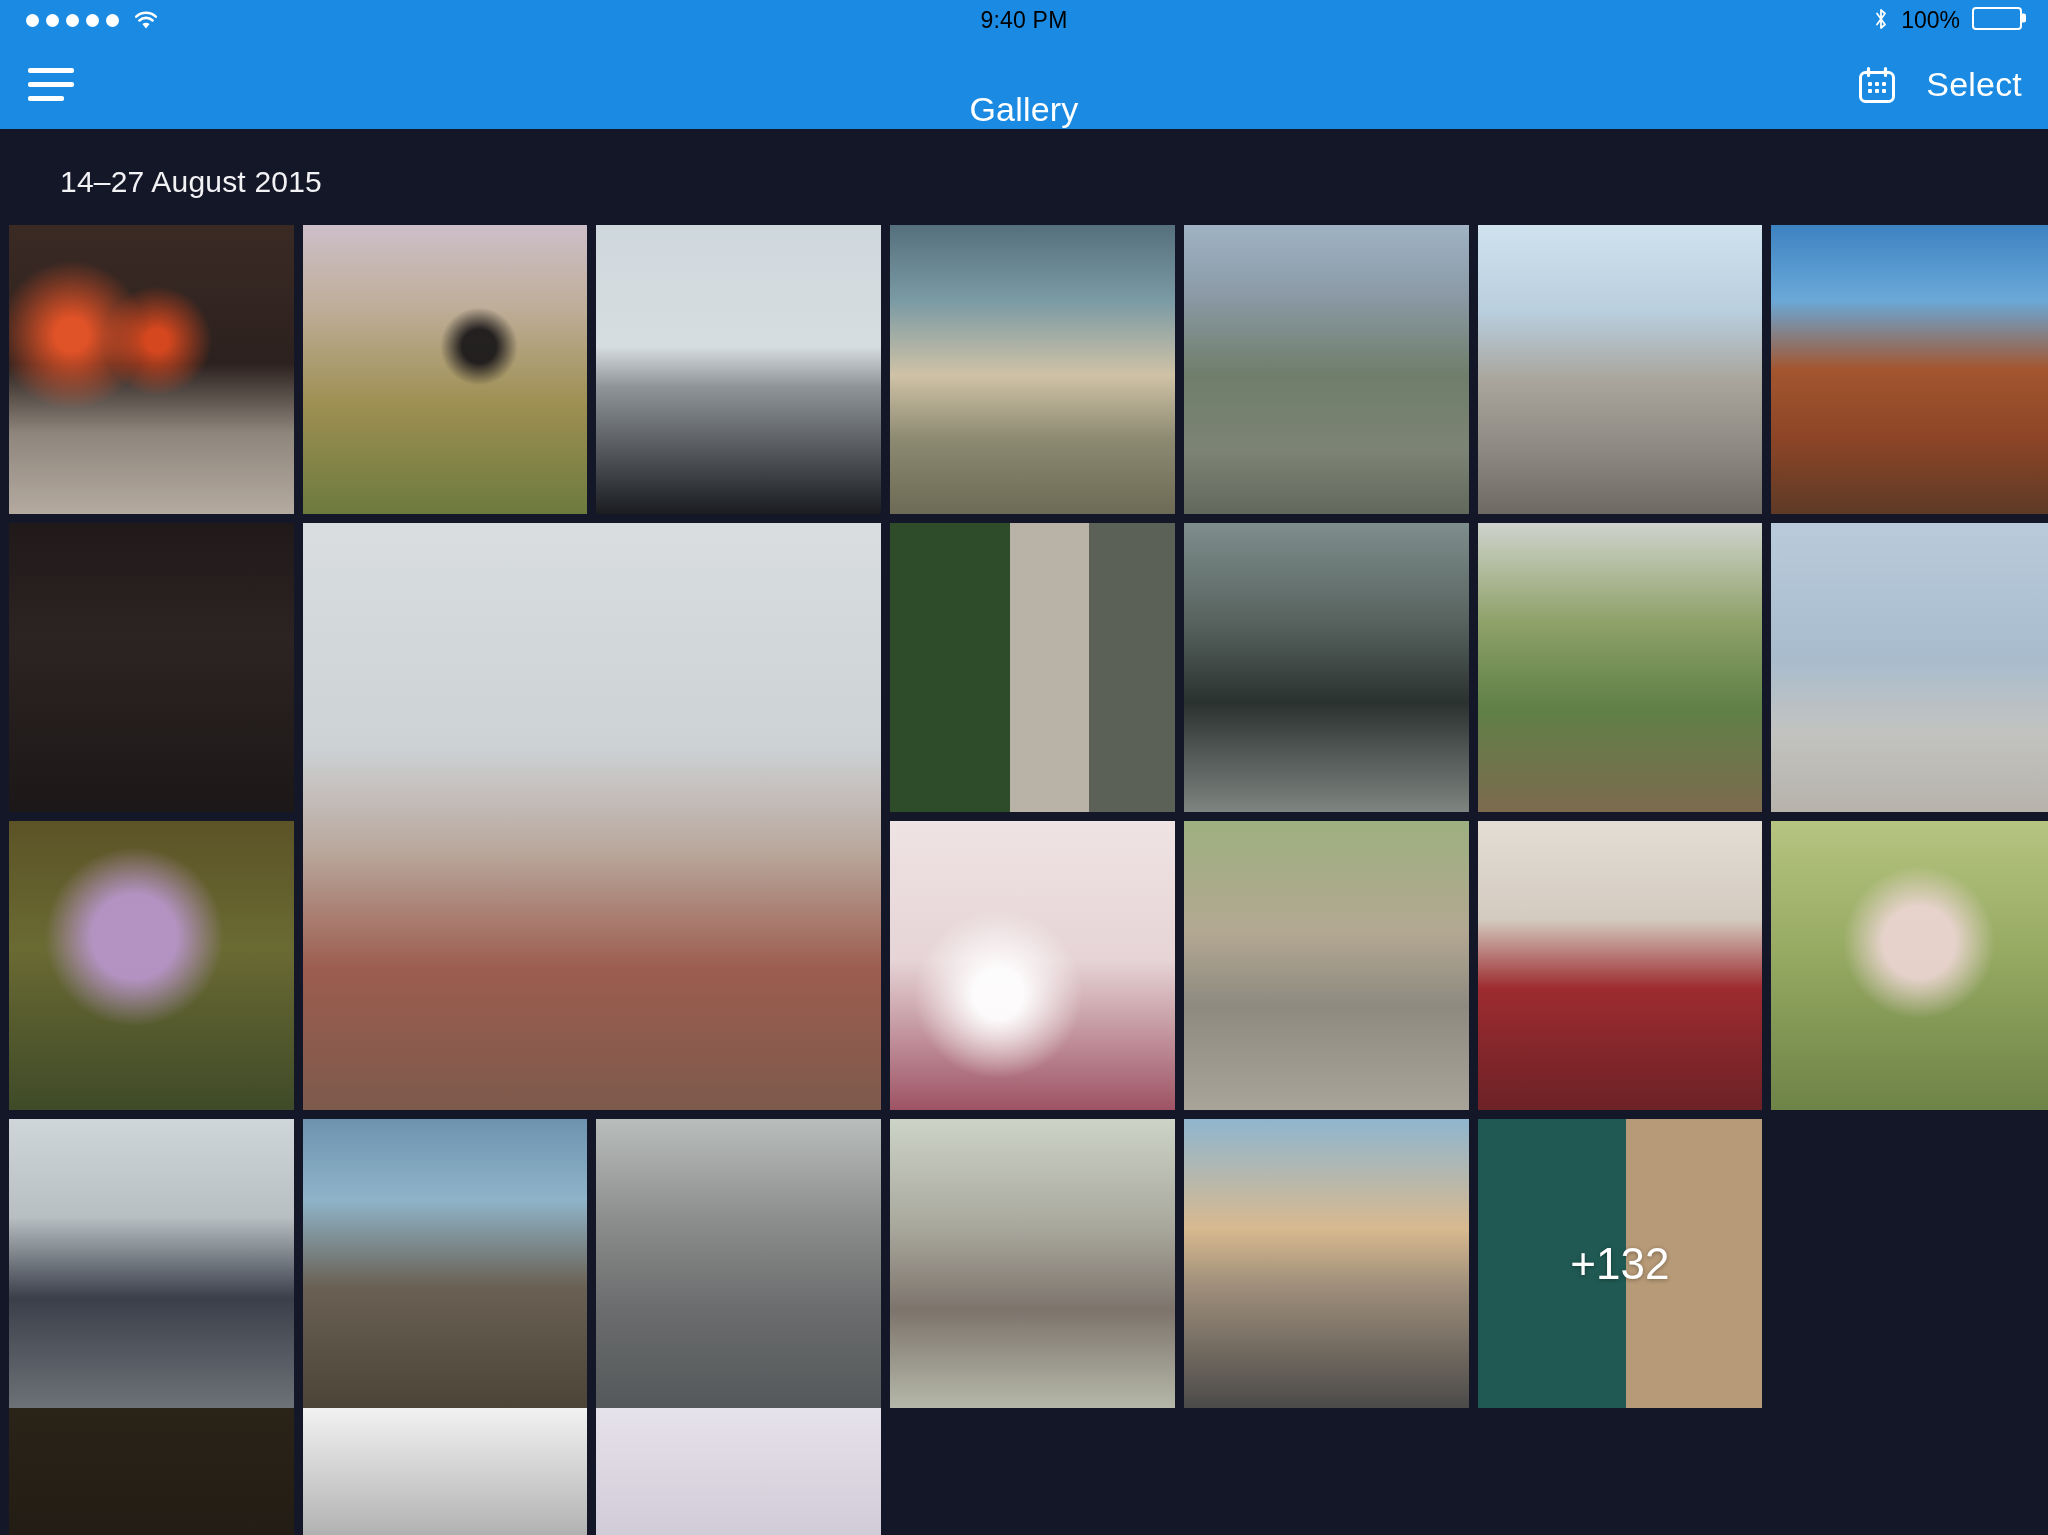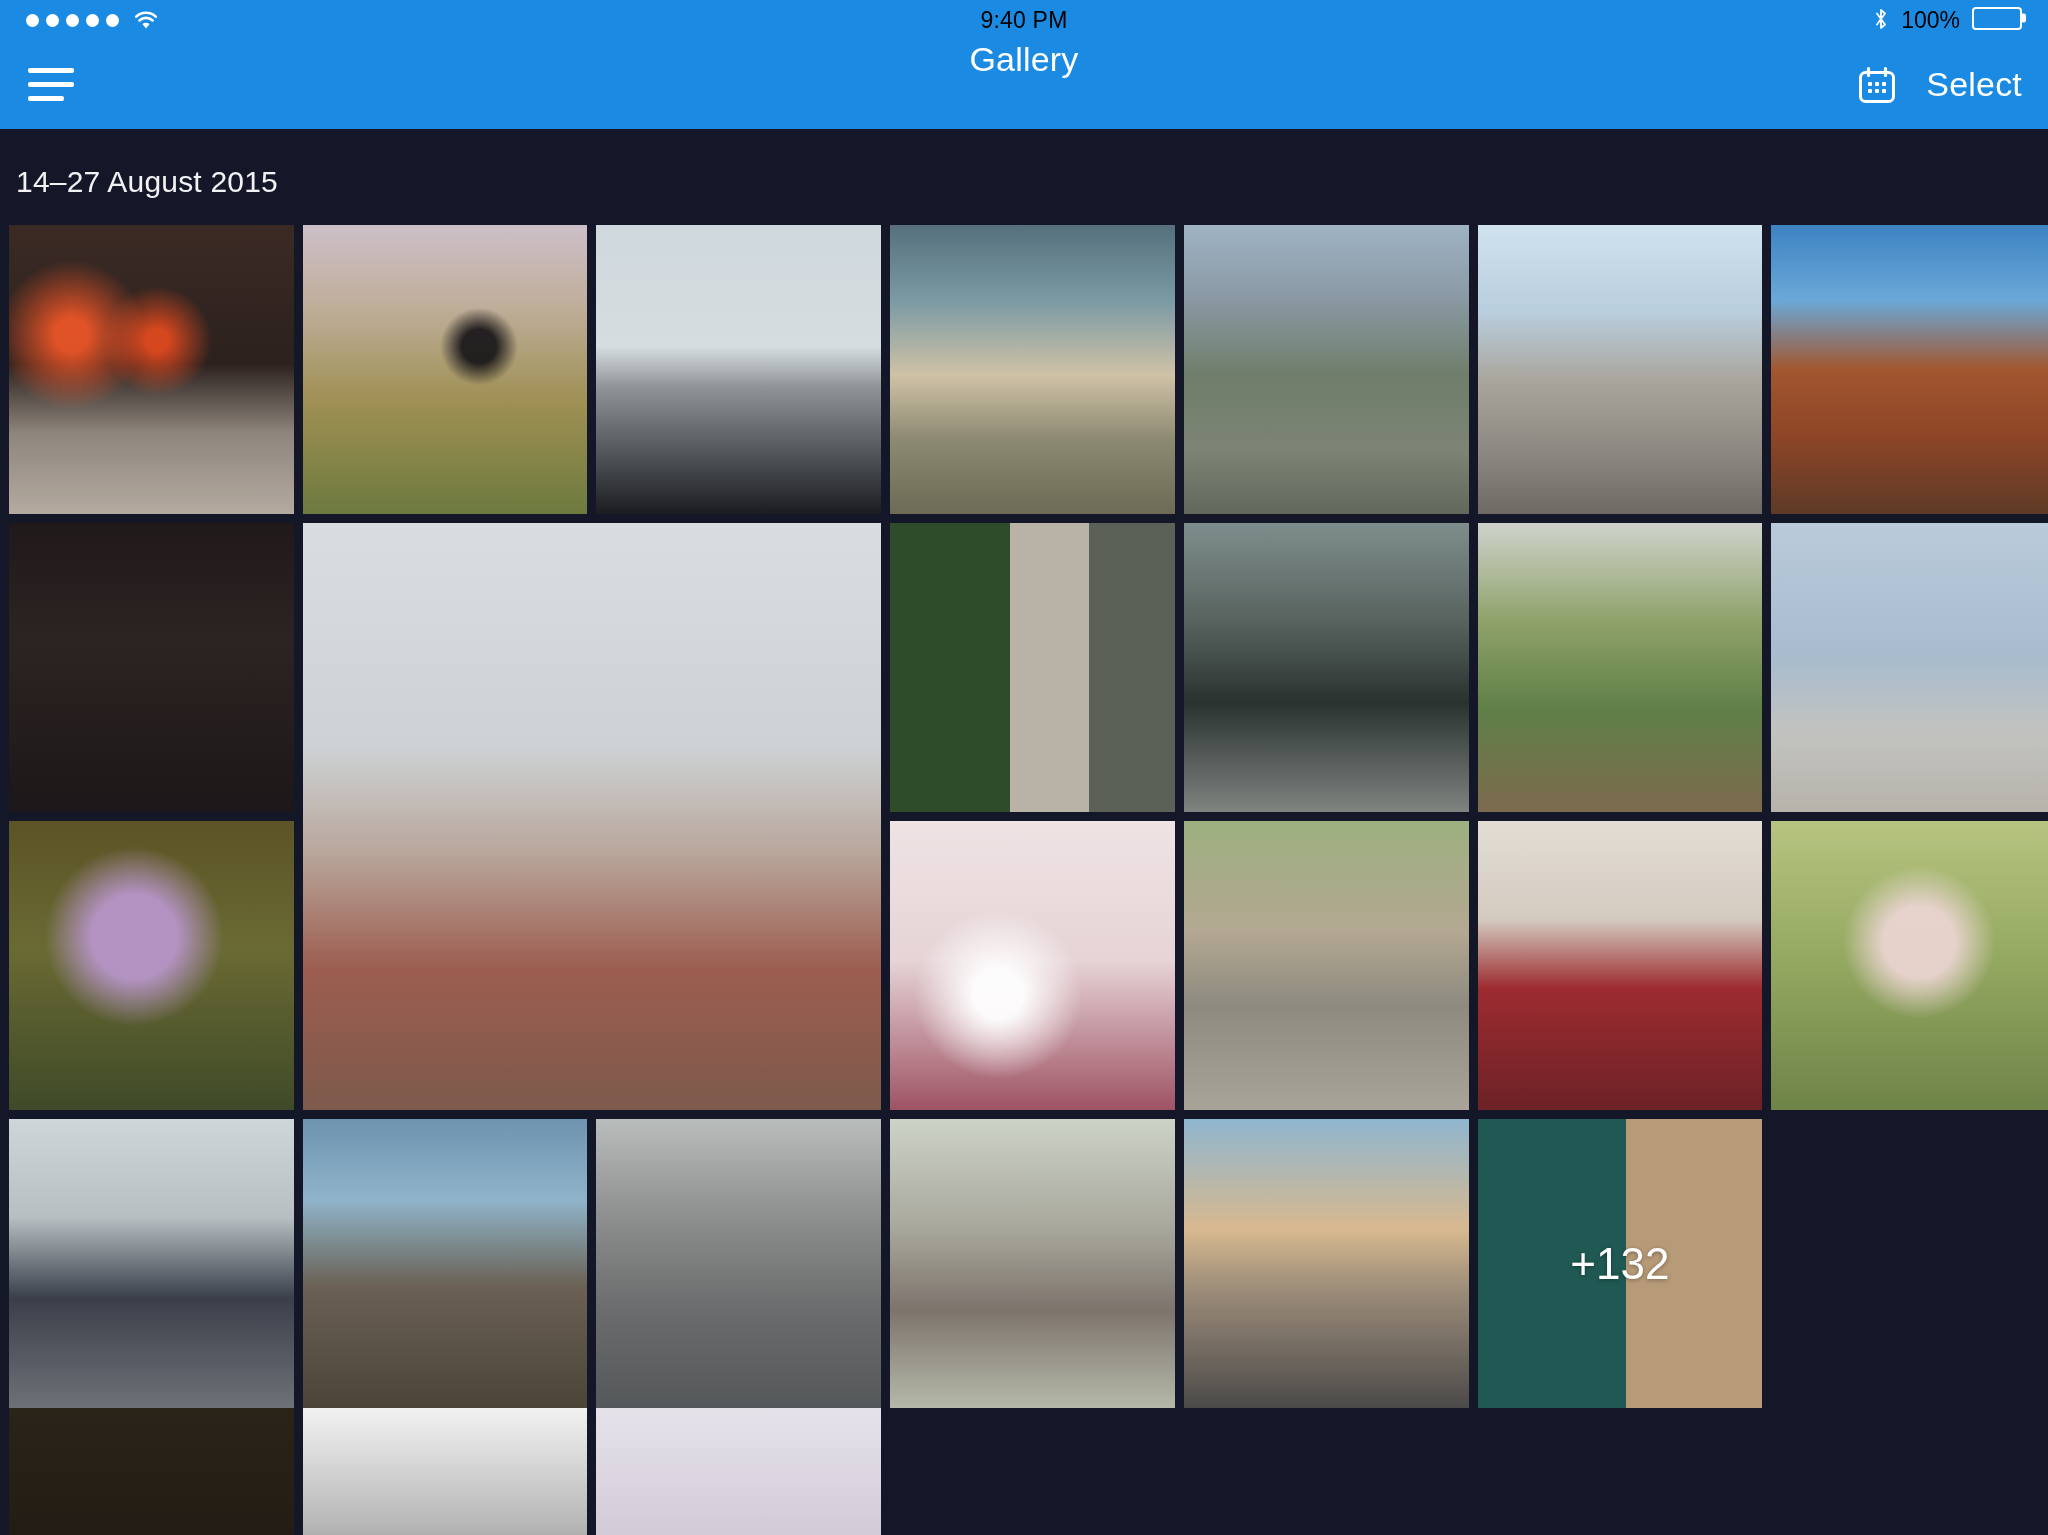--- a/index.html
+++ b/index.html
@@ -63,21 +63,21 @@
     width:46px; cursor:pointer;
     padding:6px 2px;
   }
   .hamburger i{ display:block; height:5px; background:#ffffff; border-radius:2px; }
   .hamburger i:nth-child(1){ width:46px; }
   .hamburger i:nth-child(2){ width:46px; }
   .hamburger i:nth-child(3){ width:36px; }
 
   .nav-title-wrap{
     position:absolute; left:0; right:0; top:0; bottom:0;
-    display:flex; align-items:flex-start; justify-content:center;
+    display:flex; align-items:flex-end; justify-content:center;
     pointer-events:none;
   }
   .nav-title{ font-size:34px; font-weight:400; letter-spacing:.2px; }
 
   .nav-right{ margin-left:auto; display:flex; align-items:center; gap:28px;justify-content:flex-end; }
   .calendar-icon{ width:42px; height:42px; display:block; cursor:pointer; }
   .select-btn{
     font-size:34px; color:#ffffff; cursor:pointer; letter-spacing:.2px;
     background:none; border:none; font-family:inherit;
   }
@@ -88,20 +88,21 @@
     width:100%;
     height:calc(1535px - 129px);
     overflow:hidden;
     background:#141728;
   }
   .section-header{
     color:#f2f2f5;
     font-size:30px;
     padding:36px 0 26px 16px;
     letter-spacing:.2px;
+    margin-left:44px;
   }
   .photo-grid{
     display:grid;
     grid-template-columns:repeat(7, 1fr);
     grid-auto-rows:289px;
     gap:9px;
     padding:0 0 0 9px;
     width:2056px;
   }
   .tile{

